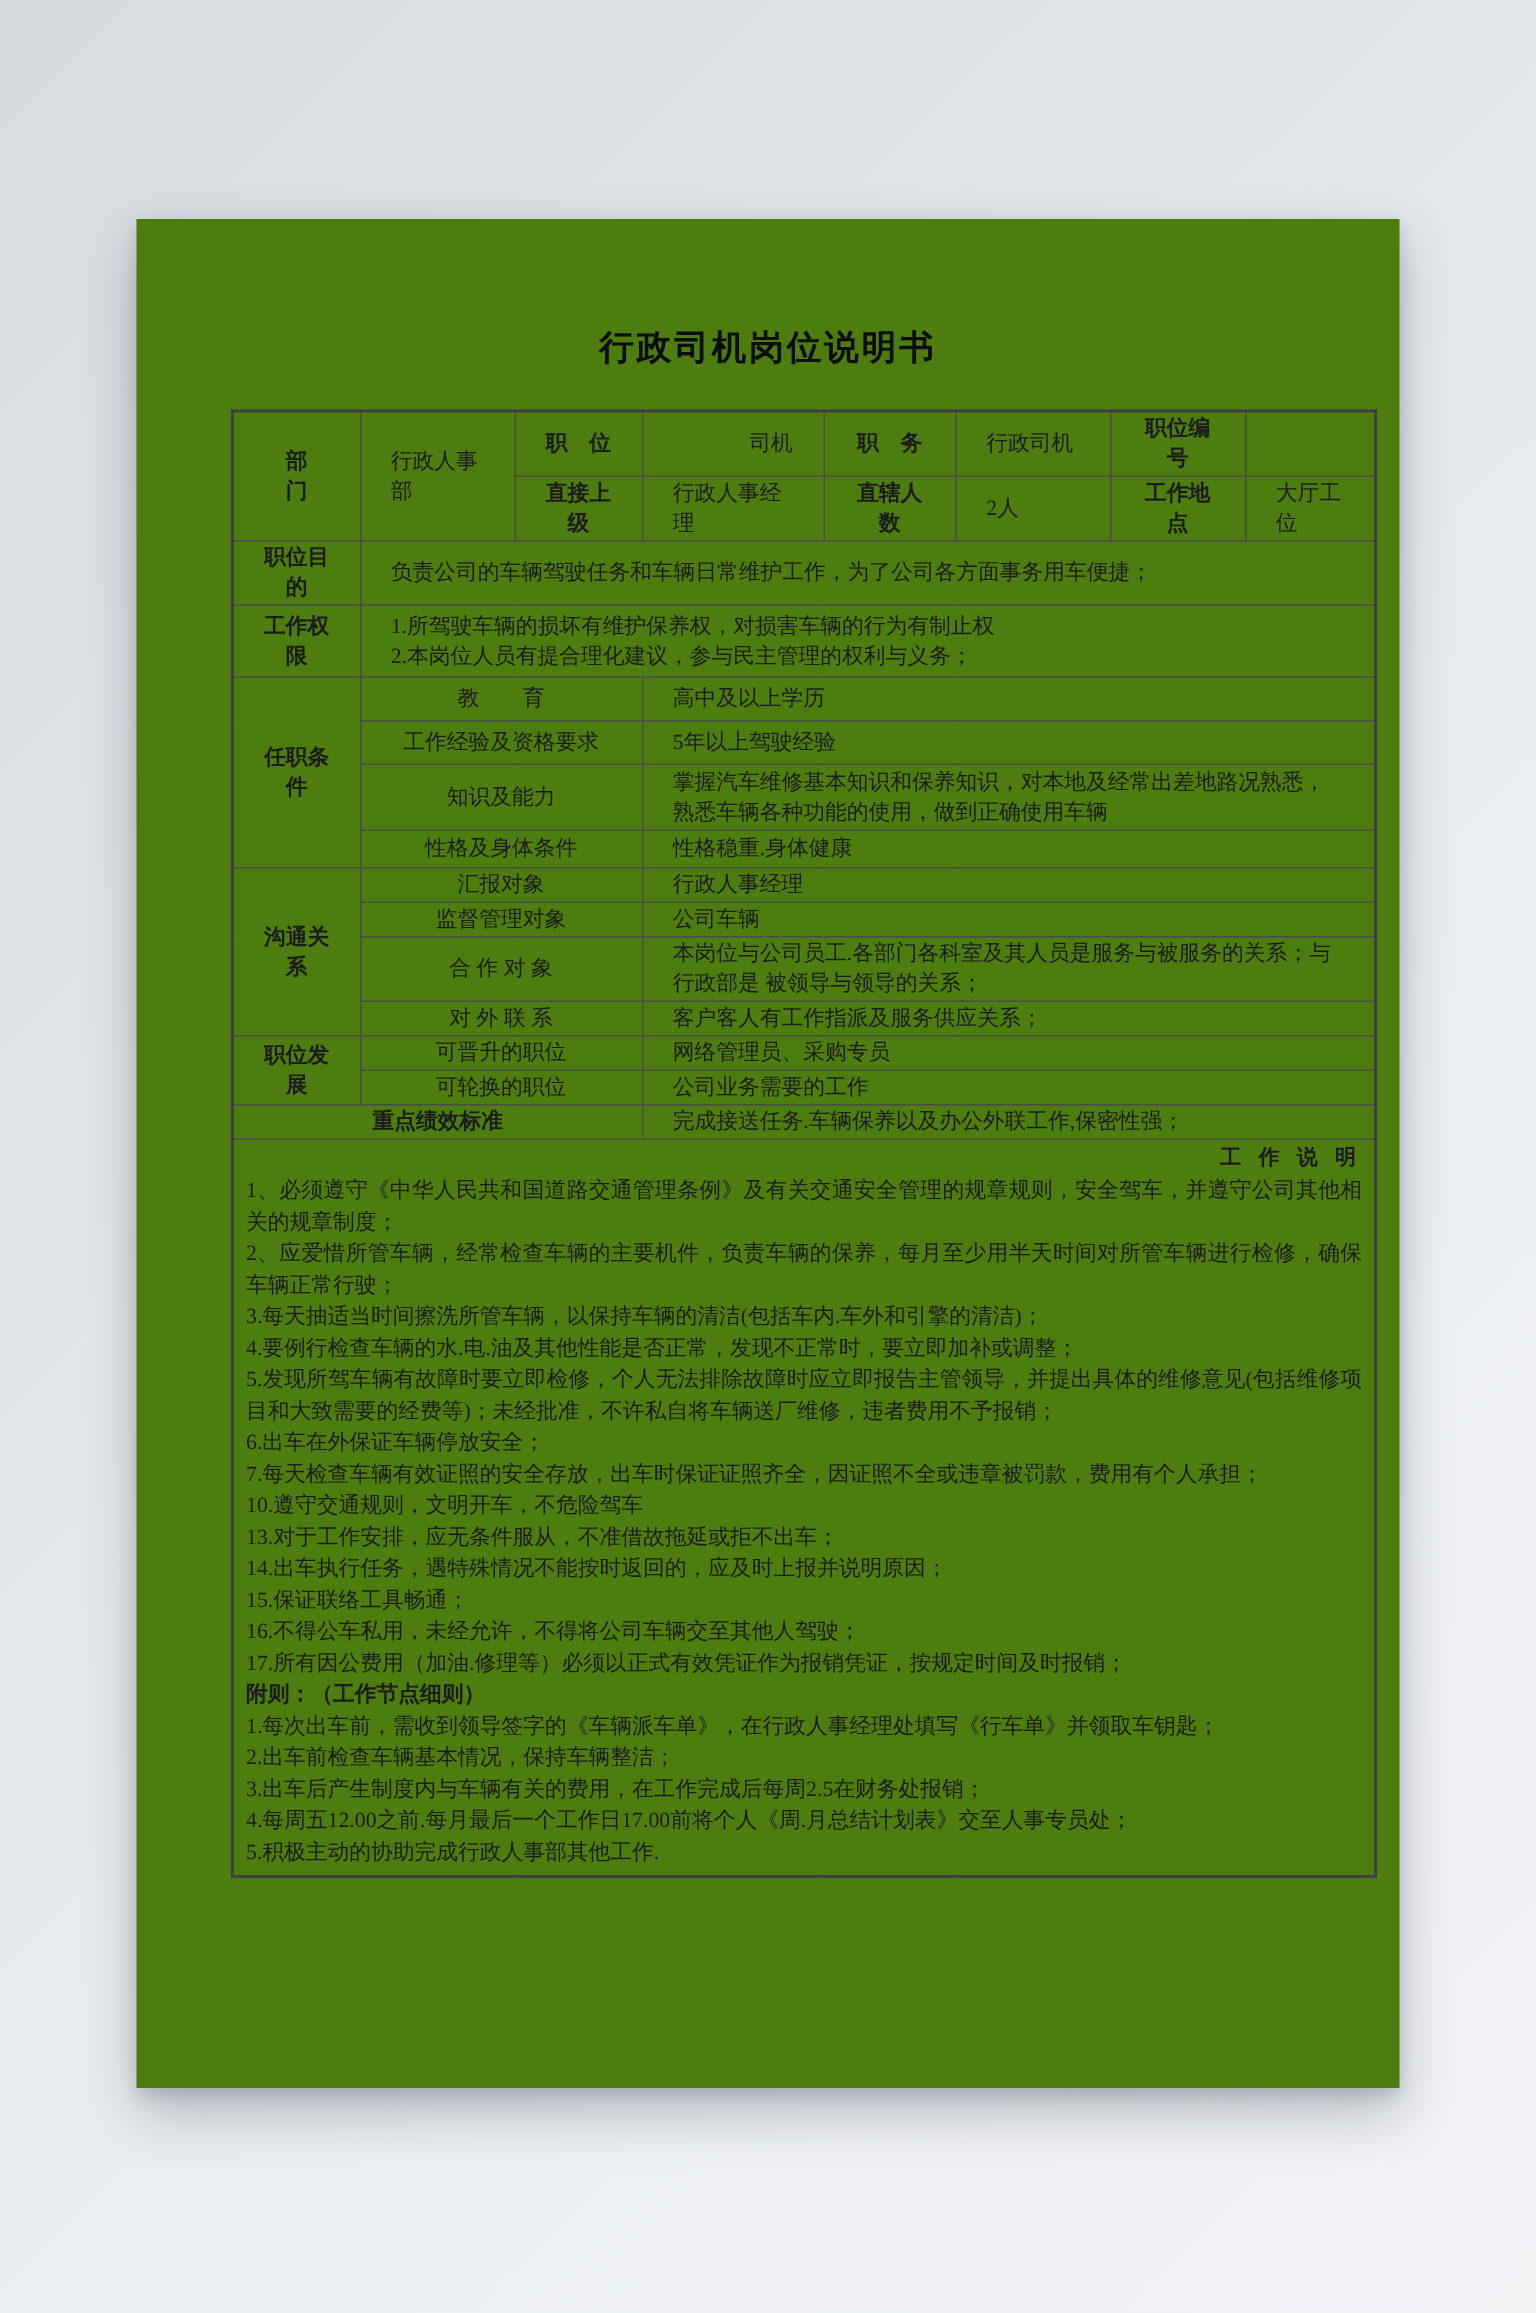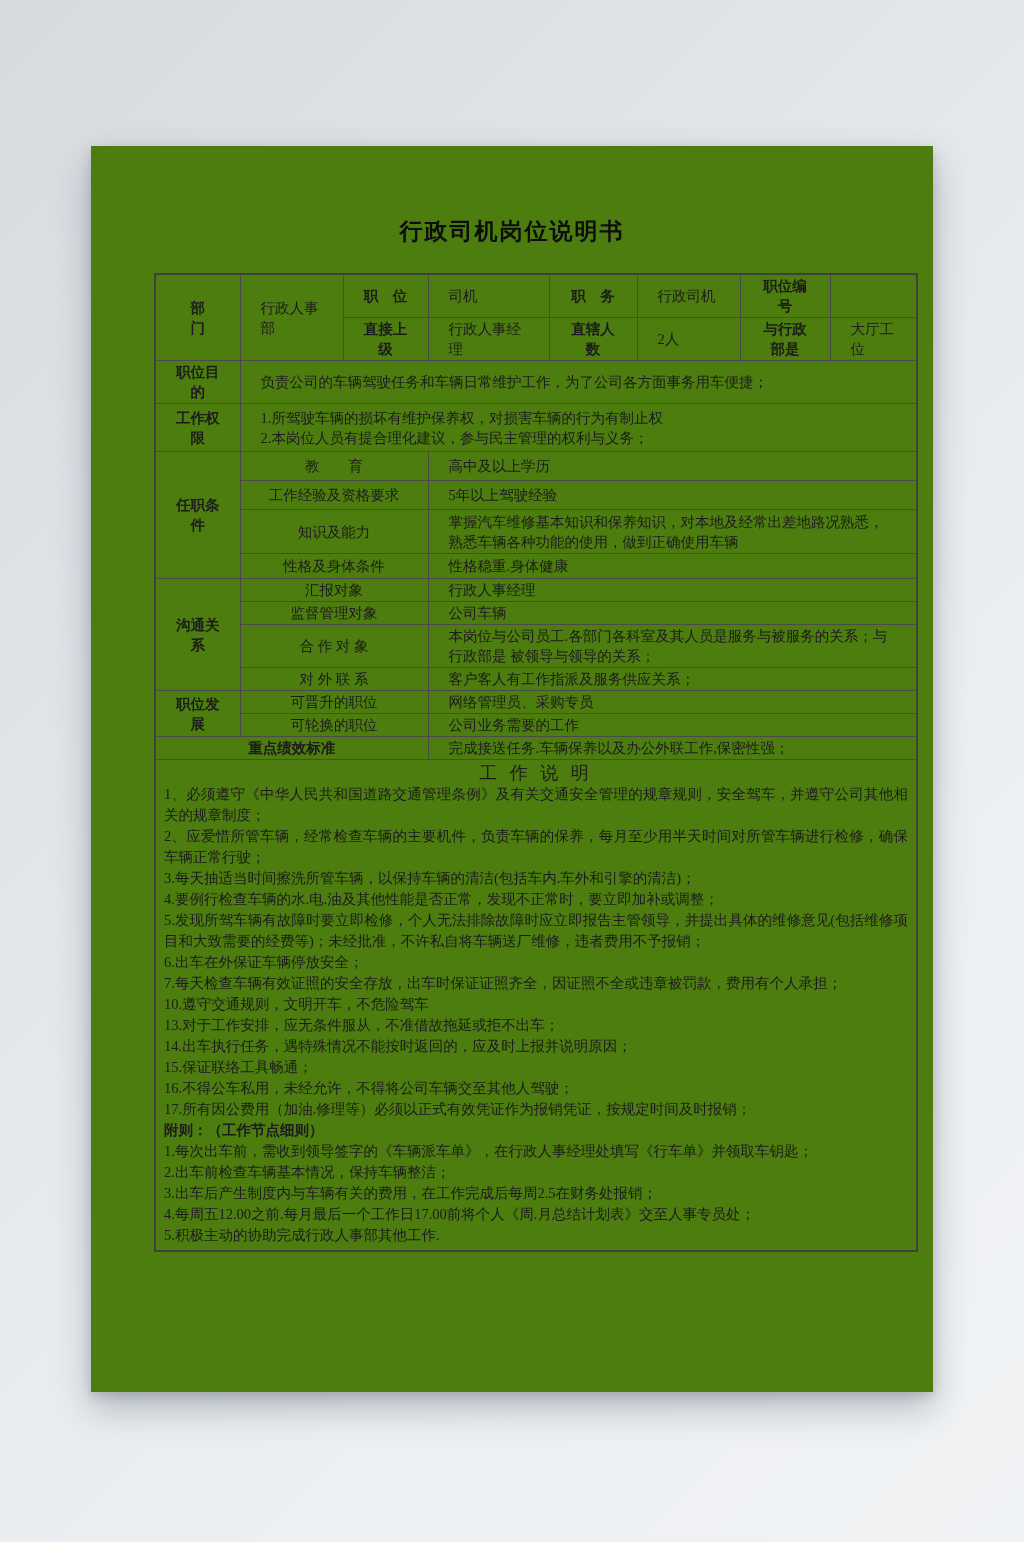--- a/index.html
+++ b/index.html
@@ -25,23 +25,23 @@
     border:2px solid #3f3f3f;
   }
   table.spec td{
     border:1px solid #4a4a4a;
     font-size:14.5px;line-height:20px;color:#1c1c1c;
     padding:1px 20px;vertical-align:middle;overflow:hidden;
   }
   td.lbl{font-weight:bold;text-align:center;padding:1px 2px;}
   td.sub{text-align:center;padding:1px 2px;margin-top:12px;}
   td.val{text-align:left;padding-left:9px;}
-  td.ctr{text-align:left;}
+  td.ctr{text-align:right;}
   .wd-cell{padding:2px 8px 4px 8px !important;vertical-align:top !important;}
-  .wd-head{text-align:center;font-weight:normal;font-size:18px;letter-spacing:4px;line-height:22px;}
+  .wd-head{text-align:right;font-weight:bold;font-size:14px;letter-spacing:4px;line-height:22px;}
   .wd-item{font-size:14.5px;line-height:21px;text-align:justify;}
   .wd-bold{font-weight:bold;}
   .sign-row{
     position:absolute;left:79px;top:1056px;width:720px;
     font-size:15px;font-weight:bold;color:#0d0d0d;white-space:nowrap;
   }
   .blank-line{
     display:inline-block;height:15px;vertical-align:bottom;
     border-bottom:2px solid #1a1a1a;margin-left:4px;
   }
@@ -76,21 +76,21 @@
       <td class="lbl">职　务</td>
       <td class="val">行政司机</td>
       <td class="lbl">职位编号</td>
       <td class="val"></td>
     </tr>
     <tr style="height:32px">
       <td class="lbl">直接上级</td>
       <td class="val">行政人事经理</td>
       <td class="lbl">直辖人数</td>
       <td class="val">2人</td>
-      <td class="lbl">与行政部是</td>
+      <td class="lbl">工作地点</td>
       <td class="val">大厅工位</td>
     </tr>
 
     <tr style="height:23px">
       <td class="lbl">职位目的</td>
       <td class="val" colspan="7">负责公司的车辆驾驶任务和车辆日常维护工作，为了公司各方面事务用车便捷；</td>
     </tr>
 
     <tr style="height:48px">
       <td class="lbl">工作权限</td>

